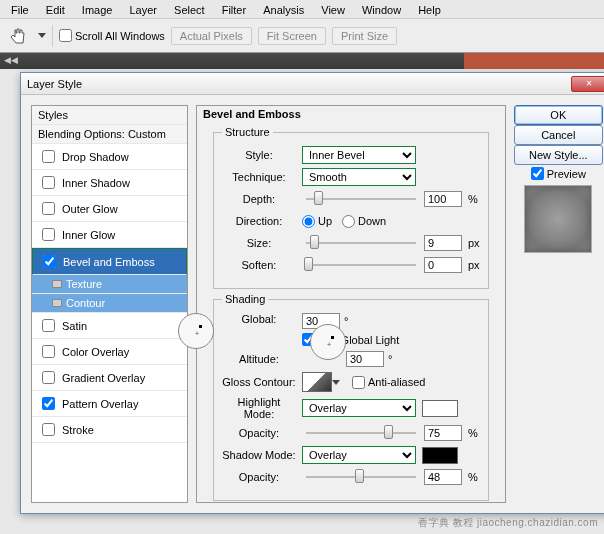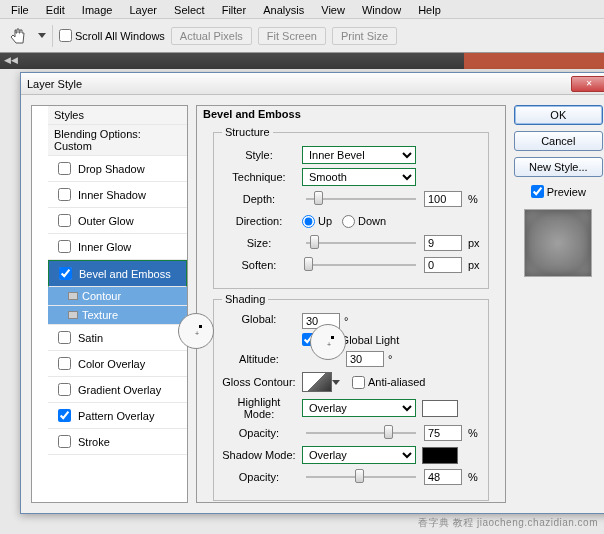--- a/index.html
+++ b/index.html
@@ -19,21 +19,21 @@
 .doctab .arrow { color: #ccc; padding: 1px 4px; display: inline-block; font-size: 9px; }
 .doctab-strip { position:absolute; right:0; top:0; width:140px; height:16px; background:#b9533c; }
 
 .dialog { position: absolute; top: 72px; left: 20px; width: 594px; height: 442px; background: #f0f0f0; border: 1px solid #6b8aaf; box-shadow: 0 2px 8px rgba(0,0,0,.3); }
 .dialog-title { background: linear-gradient(#fdfdfd,#e6e6e6); height: 22px; padding: 3px 6px; border-bottom: 1px solid #c0c0c0; display: flex; align-items: center; }
 .dialog-title .close { margin-left: auto; width: 36px; height: 16px; background: linear-gradient(#e6a0a0,#c44); border: 1px solid #a33; border-radius: 2px; color: #fff; text-align: center; line-height: 13px; font-size: 8px; }
 
 .dialog-body { display: flex; padding: 10px; gap: 8px; height: calc(100% - 22px); }
 
 .styles-list { width: 158px; border: 1px solid #999; background: #fff; }
-.styles-list div { padding: 3px 6px; border-bottom: 1px solid #e8e8e8; display: flex; align-items: center; gap: 4px; cursor: default; margin-left: 16px; }
+.styles-list div { padding: 3px 6px; border-bottom: 1px solid #e8e8e8; display: flex; align-items: center; gap: 4px; cursor: default; }
 .styles-list .hdr { background: #f4f4f4; font-weight: normal; }
 .styles-list .sel { background: #2f6fb7; color: #fff; }
 .styles-list .sub { padding-left: 20px; background: #6ea8e0; color: #fff; }
 .styles-list .hdr2 { background: #f4f4f4; }
 .sub-icon { display:inline-block; width:10px; height:8px; background:#cfcfcf; border:1px solid #888; }
 
 .main-panel { flex: 1; border: 1px solid #999; background: #f0f0f0; padding: 0; }
 .main-panel .title { font-weight: bold; padding: 2px 6px; }
 
 fieldset { border: 1px solid #bbb; margin: 4px 16px; padding: 4px 8px 10px 8px; }
@@ -47,21 +47,21 @@
 .slider-thumb { position: absolute; width: 9px; height: 14px; background: linear-gradient(#fdfdfd,#d0d0d0); border: 1px solid #888; border-radius: 2px; top: -7px; }
 .radio { display: inline-flex; align-items: center; gap: 3px; }
 .radio input { margin: 0; }
 .angle-dial { width: 36px; height: 36px; border: 1px solid #888; border-radius: 50%; background: #f8f8f8; position: relative; }
 .angle-dial .dot { width:3px; height:3px; background:#000; position:absolute; top:11px; left:20px; }
 .angle-dial .cross { position:absolute; top:16px; left:16px; font-size:7px; color:#555; }
 .contour-swatch { width: 30px; height: 20px; border: 1px solid #666; background: linear-gradient(135deg,#fff 0%,#fff 48%,#666 48%,#666 52%,#333 100%); display:inline-block; }
 .color-swatch { width: 36px; height: 17px; border: 1px solid #666; display: inline-block; }
 .tri { width:0; height:0; border-left:4px solid transparent; border-right:4px solid transparent; border-top:5px solid #444; display:inline-block; margin-left:0; vertical-align:middle; }
 
-.side-buttons { width: 90px; display: flex; flex-direction: column; gap: 6px; }
+.side-buttons { width: 90px; display: flex; flex-direction: column; gap: 0; }
 .btn { border: 1px solid #6a8ab0; background: linear-gradient(#fdfeff,#e4ecf7); padding: 3px 0; text-align: center; border-radius: 3px; cursor: default; }
 .btn.default { border: 1px solid #3a72b8; box-shadow: 0 0 0 1px #9cc0e8 inset; }
 .preview-box { width: 68px; height: 68px; border: 1px solid #aaa; background: radial-gradient(circle at 50% 50%, #a0a0a0, #777 70%, #888); margin: 5px auto; box-shadow: inset 0 0 8px #555; }
 
 .watermark { position: absolute; bottom: 4px; right: 6px; color: rgba(80,80,80,.6); font-size: 10px; letter-spacing: .5px; }
 </style>
 </head>
 <body>
 
 <div class="menubar">
@@ -124,25 +124,25 @@
       <div>
           <input type="checkbox" style="">
           <span>Inner Glow</span>
         </div>
       <div class="sel">
           <input type="checkbox" checked="" style="">
           <span>Bevel and Emboss</span>
         </div>
       <div class="sub">
           <span class="sub-icon"></span>
-          <span>Contour</span>
+          <span>Texture</span>
         </div>
       <div class="sub">
           <span class="sub-icon"></span>
-          <span>Texture</span>
+          <span>Contour</span>
         </div>
       <div>
           <input type="checkbox" style="">
           <span>Satin</span>
         </div>
       <div>
           <input type="checkbox" style="">
           <span>Color Overlay</span>
         </div>
       <div>

